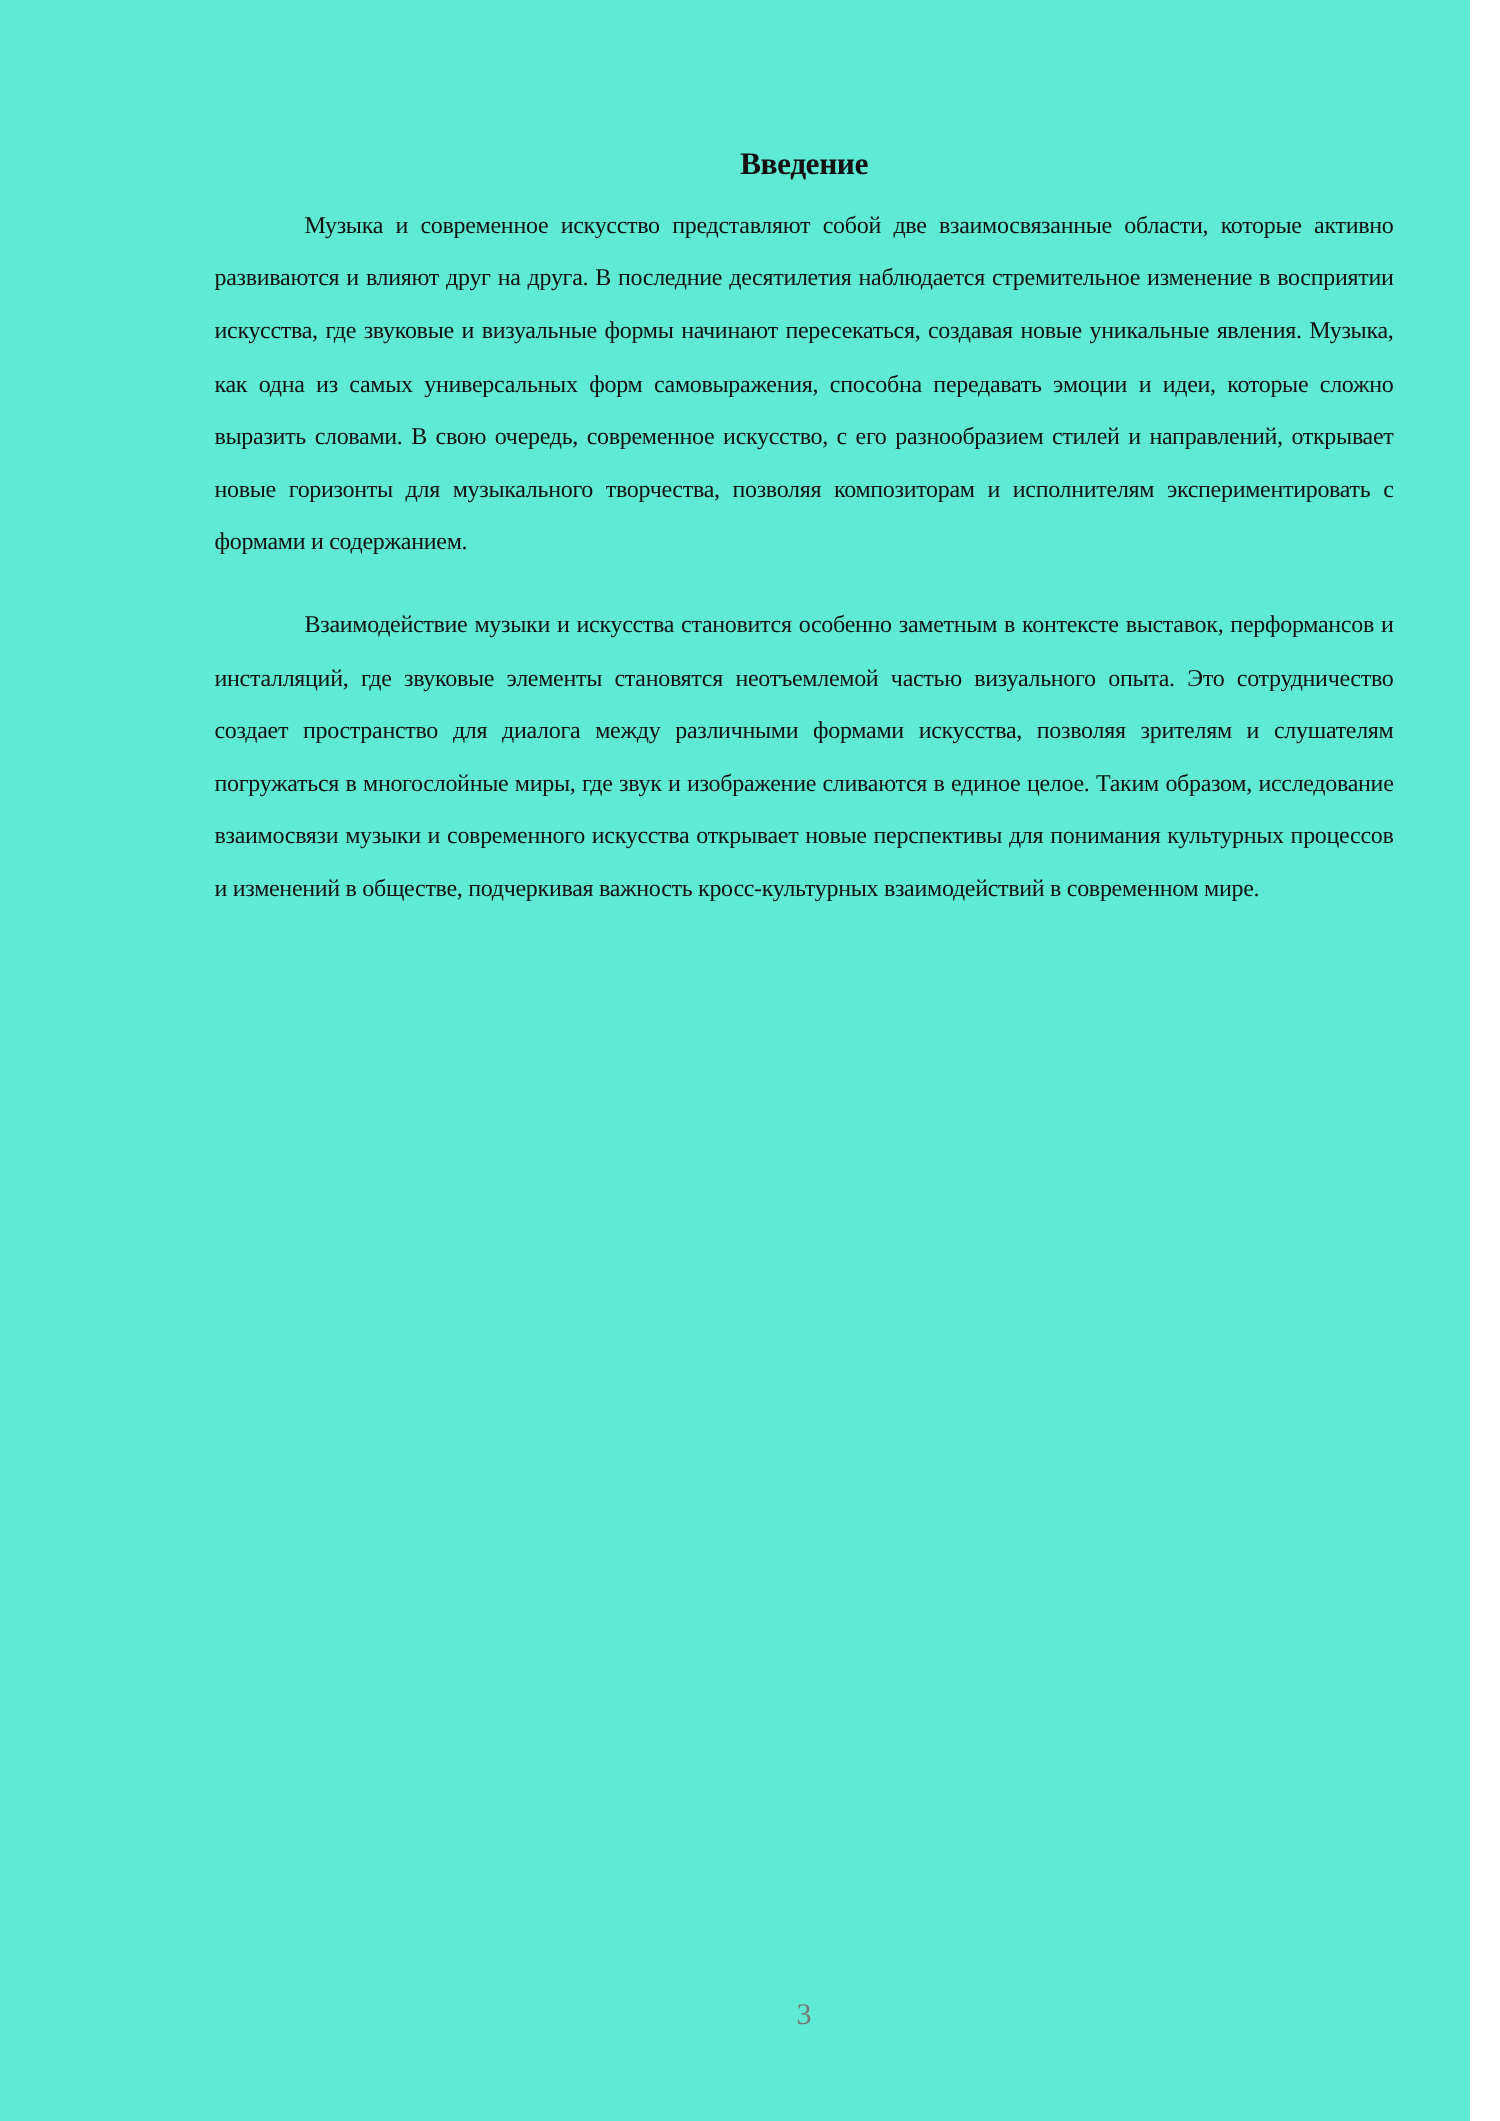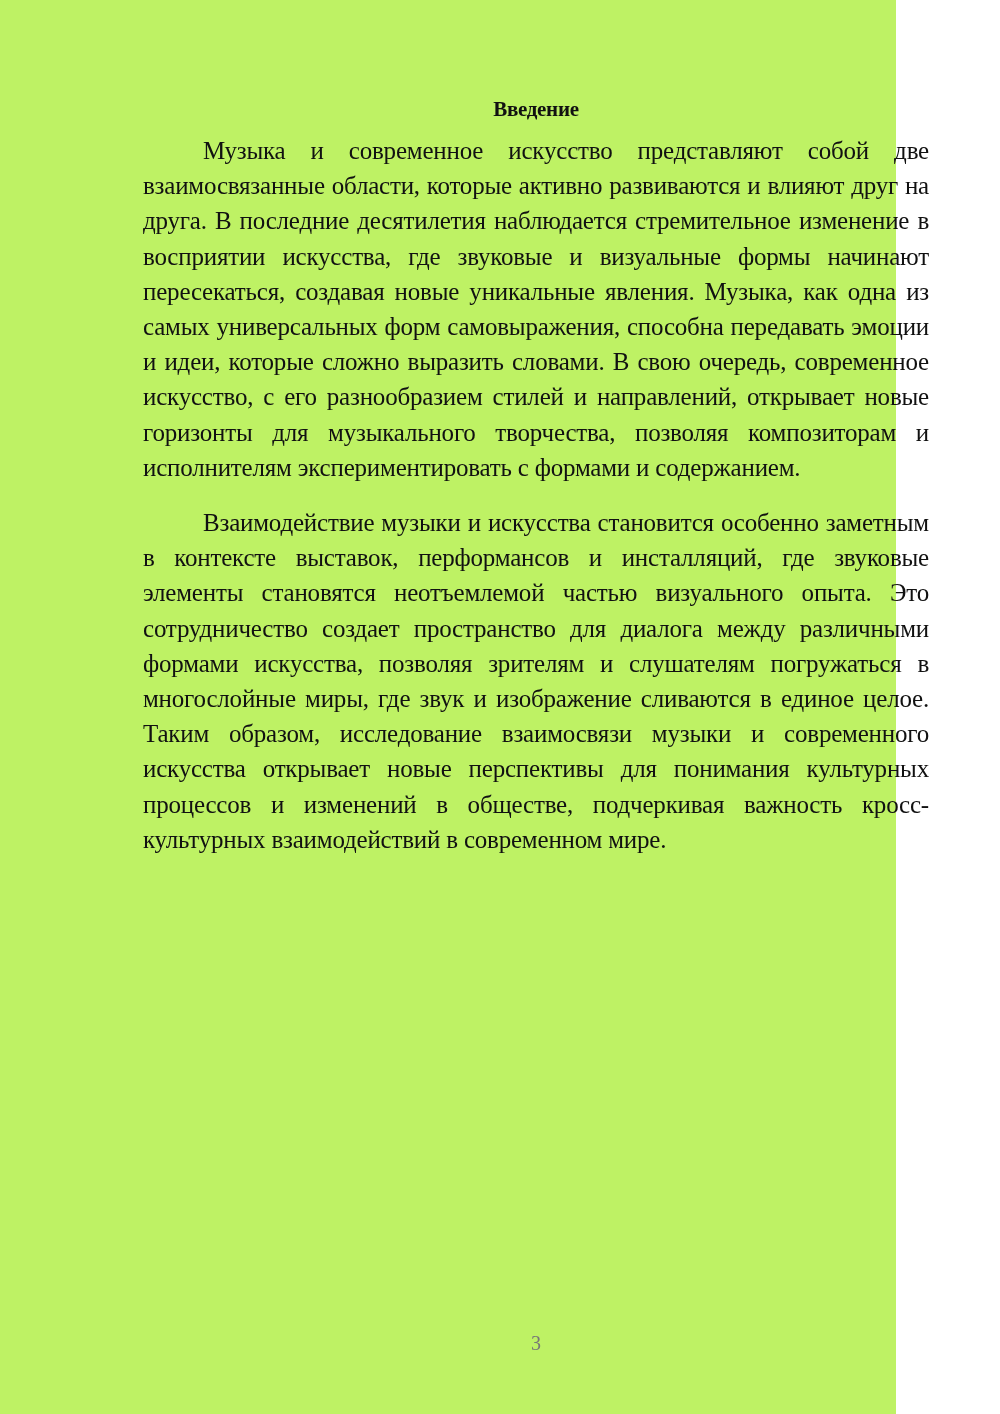--- a/index.html
+++ b/index.html
@@ -1,27 +1,27 @@
 <!DOCTYPE html>
 <html><head>
 <meta charset="utf-8">
 <style>
   html, body { margin: 0; padding: 0; background: #ffffff; }
   body { width: 1000px; height: 1414px; position: relative; overflow: hidden; }
-  .page { position: absolute; left: 0; top: 0; width: 896px; height: 1414px; background: #bef264; }
+  .page { position: absolute; left: 0; top: 0; width: 980px; height: 1414px; background: #5eead4; }
   .content {
     position: absolute; left: 143px; top: 92px; width: 786px;
     font-family: "Liberation Serif", serif; color: #111111;
   }
   .heading {
     text-align: center; font-weight: bold; font-size: 21px; line-height: 35px;
     margin: 0 0 6px 0; padding-left: 0; letter-spacing: -0.3px;
   }
   .para {
-    font-size: 25px; line-height: 35.2px; text-align: justify;
+    font-size: 16px; line-height: 35.2px; text-align: justify;
     text-indent: 60px; margin: 0 0 20px 0; letter-spacing: -0.2px;
   }
   .page-number {
     position: absolute; left: 0; width: 1072px; top: 1332px; text-align: center;
     font-family: "Liberation Serif", serif; font-size: 20px; color: #777777;
   }
 </style>
 </head>
 <body>
 

